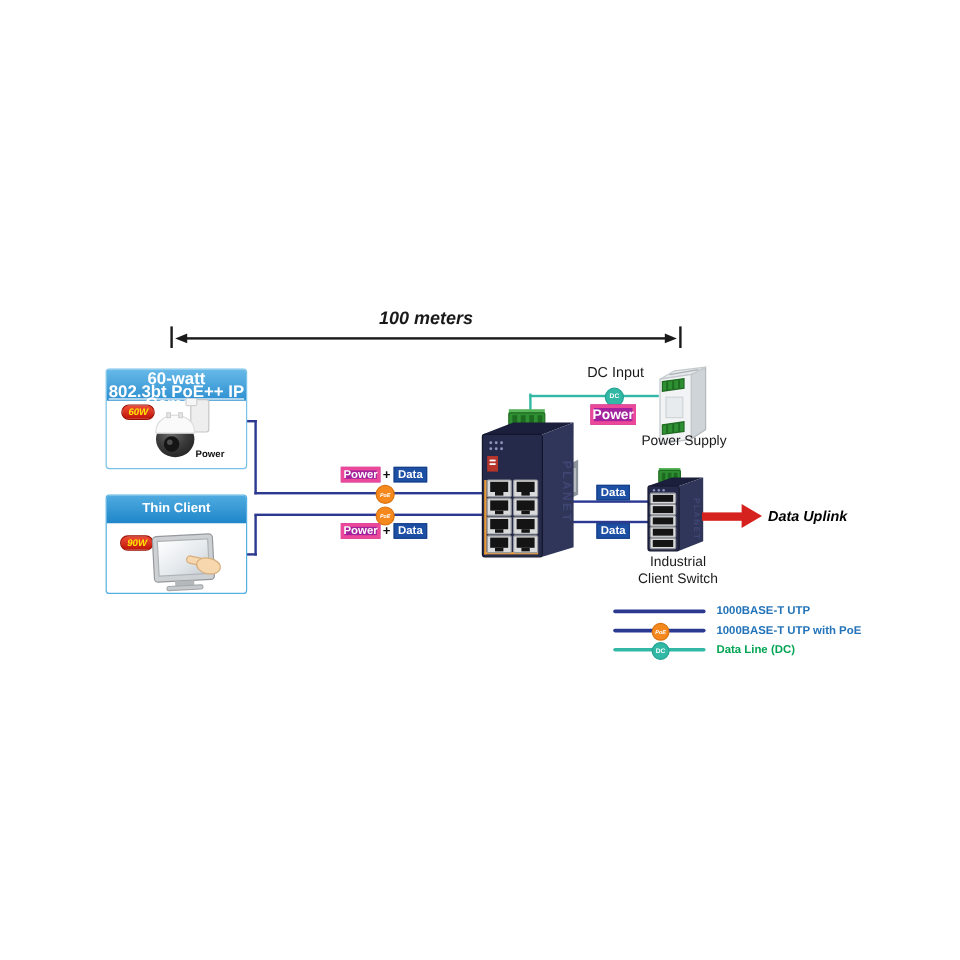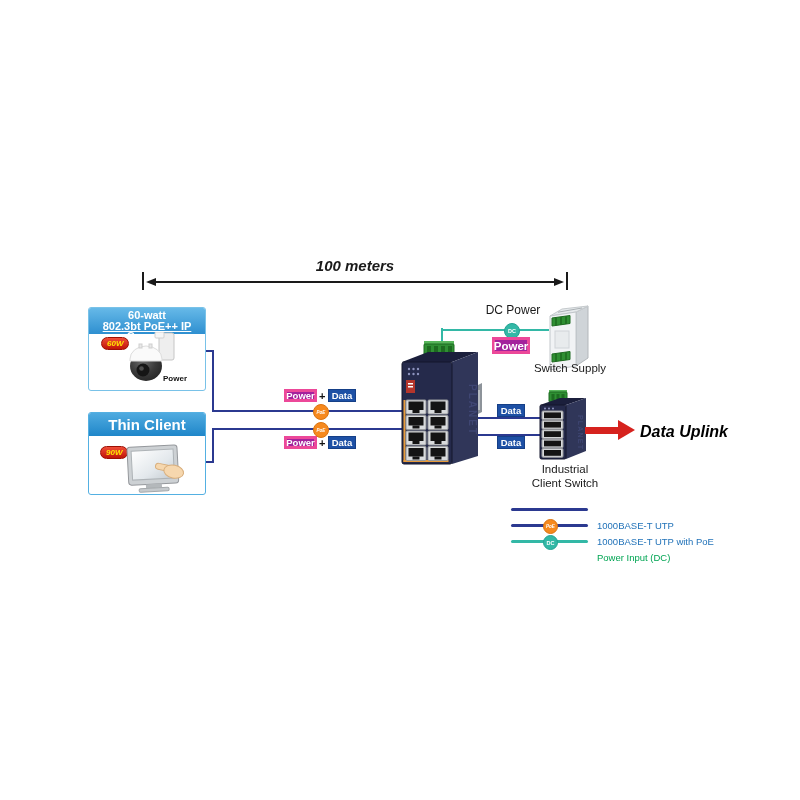--- a/index.html
+++ b/index.html
@@ -30,24 +30,24 @@
        display:flex;align-items:center;justify-content:center;box-sizing:border-box;}
   .tag-power{background:#a3219c;border:3px solid #ec4899;}
   .tag-data{background:#1d50a5;border:1px solid #153f87;}
   .plus{position:absolute;font-size:11px;font-weight:bold;color:#111;}
   .badge-circle{position:absolute;border-radius:50%;color:#fff;font-weight:bold;
                 display:flex;align-items:center;justify-content:center;}
   .badge-poe{background:#f6891e;border:1px solid #db7410;font-size:4.5px;font-style:italic;}
   .badge-dc{background:#33b8a6;border:1px solid #23a393;font-size:5.5px;}
   
   .plain-label{position:absolute;font-size:12px;color:#1a1a1a;text-align:center;}
-  .uplink-label{position:absolute;font-size:16px;font-weight:bold;font-style:italic;color:#000;}
+  .uplink-label{position:absolute;font-size:12px;font-weight:bold;font-style:italic;color:#000;}
   
   .legend-line{position:absolute;width:77px;height:3px;border-radius:2px;}
-  .legend-text{position:absolute;font-size:9.5px;font-weight:normal;margin-top:16px;}
+  .legend-text{position:absolute;font-size:9.5px;font-weight:bold;}
   
   .red-shaft{position:absolute;background:#d6221e;}
   .red-head{position:absolute;width:0;height:0;border-left:17px solid #d6221e;
             border-top:10px solid transparent;border-bottom:10px solid transparent;}
 </style>
 </head>
 <body>
 
 <div id="canvas">
 
@@ -63,21 +63,21 @@
   <div class="hline" style="left:204px;top:461px;width:10px;"></div>
   <div class="vline" style="left:212px;top:429px;height:34px;"></div>
 
   <div class="vline teal-line" style="left:441px;top:328px;height:24px;"></div>
   <div class="hline teal-line" style="left:441px;top:329px;width:108px;"></div>
 
   <div class="hline" style="left:437px;top:417px;width:109px;"></div>
   <div class="hline" style="left:437px;top:434px;width:109px;"></div>
 
   <div class="dev-box" style="left:88px;top:307px;width:118px;height:84px;">
-    <div class="dev-header" style="height:24px;font-size:11px;line-height:10.5px;padding-top:2px;">
+    <div class="dev-header" style="height:24px;font-size:14px;line-height:10.5px;padding-top:2px;">
       <span style="display:block;">60-watt</span>
       <span style="display:block;text-decoration:underline;">802.3bt PoE++ IP Camera</span>
     </div>
     <span class="watt-badge" style="left:12px;top:29px;">60W</span>
     <svg class="abs" style="left:30px;top:24px;" width="62" height="56" viewBox="0 0 62 56">
       <defs>
         <radialGradient id="camg" cx="40%" cy="35%" r="75%">
           <stop offset="0%" stop-color="#6a6a6a"></stop>
             <stop offset="55%" stop-color="#3a3a3a"></stop>
             <stop offset="100%" stop-color="#222"></stop>
@@ -89,21 +89,21 @@
       <path d="M11 27 A16 13 0 0 1 43 27 L43 29 L11 29 Z" fill="#fafafa" stroke="#dddddd"></path>
       <rect x="20" y="12" width="3" height="4" fill="#e8e8e8" stroke="#cfcfcf"></rect>
       <rect x="30" y="12" width="3" height="4" fill="#e8e8e8" stroke="#cfcfcf"></rect>
       <circle cx="24" cy="38" r="6.5" fill="#151515"></circle>
       <circle cx="22.5" cy="36.5" r="2.3" fill="#4d4d4d"></circle>
     </svg>
     <span class="sub-label" style="left:74px;top:66px;">Power</span>
   </div>
 
   <div class="dev-box" style="left:88px;top:412px;width:118px;height:83px;border-color:#54b0e2;">
-    <div class="dev-header" style="height:23px;font-size:15px;line-height:23px;background:linear-gradient(180deg,#4fabe0 0%,#1f86c9 100%);">Thin Client</div>
+    <div class="dev-header" style="height:23px;font-size:11px;line-height:23px;background:linear-gradient(180deg,#4fabe0 0%,#1f86c9 100%);">Thin Client</div>
     <span class="watt-badge" style="left:11px;top:33px;">90W</span>
     <svg class="abs" style="left:32px;top:31px;" width="66" height="50" viewBox="0 0 66 50">
       <defs>
         <linearGradient id="scr" x1="0" y1="0" x2="1" y2="1">
           <stop offset="0%" stop-color="#ffffff"></stop>
             <stop offset="60%" stop-color="#e3e8ec"></stop>
             <stop offset="100%" stop-color="#c3cad0"></stop>
         </linearGradient>
       </defs>
       <g transform="rotate(-3 33 24)">
@@ -201,40 +201,40 @@
       </g>
       <g transform="translate(30,110.5)">
         <rect width="20" height="14" rx="1" fill="#d8dadc" stroke="#97999c"></rect>
           <rect x="2.5" y="1.5" width="15" height="8.5" fill="#141414"></rect>
           <rect x="6.5" y="10" width="7" height="3" fill="#141414"></rect>
       </g>
     </g>
     <text x="0" y="0" transform="translate(71,48) rotate(90)" font-size="10" font-weight="bold" letter-spacing="2" fill="#3f4673" font-family="Liberation Sans, sans-serif">PLANET</text>
   </svg>
 
-  <div class="plain-label" style="left:463px;top:303px;width:100px;">DC Power</div>
+  <div class="plain-label" style="left:463px;top:303px;width:100px;">DC Input</div>
   <div class="badge-circle badge-dc" style="left:504px;top:323px;width:14px;height:14px;">DC</div>
   <div class="tag tag-power" style="left:492px;top:337px;width:38px;height:17px;font-size:11.5px;">Power</div>
 
   <svg class="abs" style="left:546px;top:304px;" width="48" height="66" viewBox="0 0 48 66">
     <polygon points="30,8 42,2 42,54 30,62" fill="#cfd4d8" stroke="#b2b7bb"></polygon>
     <polygon points="4,12 30,8 42,2 16,5" fill="#e6eaec" stroke="#c5cacd"></polygon>
     <line x1="12" y1="8.2" x2="36" y2="4" stroke="#aab0b4" stroke-width="1"></line>
     <polygon points="4,12 30,8 30,62 4,66" fill="#f1f3f5" stroke="#c2c7cb"></polygon>
     <polygon points="6,14 24,11.5 24,19.5 6,22" fill="#2f8f33" stroke="#1f6b22"></polygon>
     <line x1="10" y1="13.7" x2="10" y2="21.3" stroke="#1d6b20" stroke-width="1.6"></line>
     <line x1="15" y1="13" x2="15" y2="20.7" stroke="#1d6b20" stroke-width="1.6"></line>
     <line x1="20" y1="12.4" x2="20" y2="20" stroke="#1d6b20" stroke-width="1.6"></line>
     <rect x="9" y="27" width="14" height="17" fill="#e8ebed" stroke="#d0d4d8"></rect>
     <polygon points="6,50 24,47.5 24,55.5 6,58" fill="#2f8f33" stroke="#1f6b22"></polygon>
     <line x1="10" y1="49.7" x2="10" y2="57.3" stroke="#1d6b20" stroke-width="1.6"></line>
     <line x1="15" y1="49" x2="15" y2="56.7" stroke="#1d6b20" stroke-width="1.6"></line>
     <line x1="20" y1="48.4" x2="20" y2="56" stroke="#1d6b20" stroke-width="1.6"></line>
   </svg>
-  <div class="plain-label" style="left:520px;top:362px;width:100px;font-size:11.5px;">Switch Supply</div>
+  <div class="plain-label" style="left:520px;top:362px;width:100px;font-size:11.5px;">Power Supply</div>
 
   <div class="tag tag-data" style="left:497px;top:404px;width:28px;height:13px;">Data</div>
   <div class="tag tag-data" style="left:497px;top:436px;width:28px;height:13px;">Data</div>
 
   <svg class="abs" style="left:536px;top:389px;" width="58" height="74" viewBox="0 0 58 74">
     <rect x="13" y="1" width="18" height="3" fill="#57b55a"></rect>
     <rect x="13" y="3" width="18" height="10" rx="1" fill="#2f8f33" stroke="#1f6b22"></rect>
     <rect x="15.5" y="5" width="3" height="6.5" fill="#1d6b20"></rect>
     <rect x="20.5" y="5" width="3" height="6.5" fill="#1d6b20"></rect>
     <rect x="25.5" y="5" width="3" height="6.5" fill="#1d6b20"></rect>
@@ -278,16 +278,16 @@
   <div>
     <div class="legend-line" style="left:511px;top:508px;background:#2b3990;"></div>
     <div class="legend-text" style="left:597px;top:504px;color:#2273b9;">1000BASE-T UTP</div>
 
     <div class="legend-line" style="left:511px;top:524px;background:#2b3990;"></div>
     <div class="badge-circle badge-poe" style="left:543px;top:519px;width:13px;height:13px;">PoE</div>
     <div class="legend-text" style="left:597px;top:520px;color:#2273b9;">1000BASE-T UTP with PoE</div>
 
     <div class="legend-line" style="left:511px;top:540px;background:#33b8a6;"></div>
     <div class="badge-circle badge-dc" style="left:543px;top:535px;width:13px;height:13px;">DC</div>
-    <div class="legend-text" style="left:597px;top:536px;color:#00a553;">Power Input (DC)</div>
+    <div class="legend-text" style="left:597px;top:536px;color:#00a553;">Data Line (DC)</div>
   </div>
 
 </div>
 
 </body></html>

